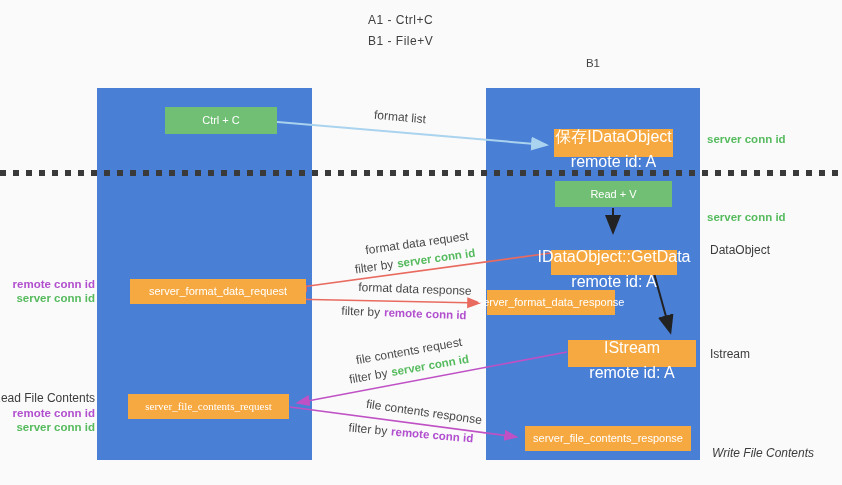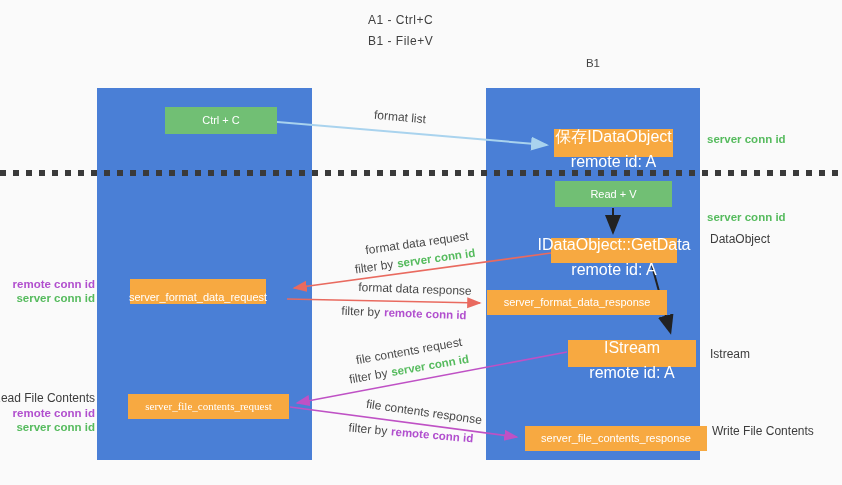--- a/index.html
+++ b/index.html
@@ -87,46 +87,46 @@
     <line x1="652" y1="266" x2="670" y2="331" stroke="#222222" stroke-width="2" marker-end="url(#mBlack)"></line>
     <line x1="551" y1="253" x2="294" y2="288" stroke="#e96a5f" stroke-width="1.6" marker-end="url(#mRed)"></line>
     <line x1="287" y1="299" x2="480" y2="303" stroke="#e96a5f" stroke-width="1.6" marker-end="url(#mRed)"></line>
     <line x1="567" y1="352" x2="297" y2="403" stroke="#bf51c5" stroke-width="1.6" marker-end="url(#mMag)"></line>
     <line x1="290" y1="407" x2="517" y2="437" stroke="#bf51c5" stroke-width="1.6" marker-end="url(#mMag)"></line>
   </svg>
 
   <div class="abs node green" style="left:137px;top:107px;width:112px;height:27px;margin-left:28px;">
     <div>Ctrl + C</div>
   </div>
-  <div class="abs node orange" style="left:130px;top:279px;width:136px;height:25px;justify-content:flex-end;">
+  <div class="abs node orange" style="left:130px;top:279px;width:176px;height:25px;">
     <div>server_format_data_request</div>
   </div>
   <div class="abs node orange" style="left:128px;top:394px;width:161px;height:25px;font-family:Liberation Serif, serif;">
     <div>server_file_contents_request</div>
   </div>
 
   <div class="abs node orange" style="left:554px;top:129px;width:119px;height:28px;">
     <div class="l2">保存IDataObject</div>
     <div class="l2">remote id: A</div>
   </div>
   <div class="abs node green" style="left:555px;top:181px;width:117px;height:26px;">
     <div>Read + V</div>
   </div>
-  <div class="abs node orange" style="left:551px;top:238px;width:126px;height:25px;">
+  <div class="abs node orange" style="left:551px;top:250px;width:126px;height:25px;">
     <div class="l2">IDataObject::GetData</div>
     <div class="l2">remote id: A</div>
   </div>
   <div class="abs node orange" style="left:568px;top:340px;width:128px;height:27px;">
     <div class="l2">IStream</div>
     <div class="l2">remote id: A</div>
   </div>
-  <div class="abs node orange" style="left:487px;top:290px;width:180px;height:25px;">
+  <div class="abs node orange" style="left:487px;top:290px;width:128px;height:25px;">
     <div>server_format_data_response</div>
   </div>
-  <div class="abs node orange" style="left:525px;top:426px;width:182px;height:25px;">
+  <div class="abs node orange" style="left:525px;top:426px;width:166px;height:25px;">
     <div>server_file_contents_response</div>
   </div>
 
   <div class="abs alabel" style="left:400px;top:117px;transform:translate(-50%,-50%) rotate(5deg);">format list</div>
 
   <div class="abs alabel" style="left:417px;top:243px;transform:translate(-50%,-50%) rotate(-8deg);">format data request</div>
   <div class="abs alabel" style="left:415px;top:261px;transform:translate(-50%,-50%) rotate(-8deg);">
     <span class="pref">filter by</span><span class="id-green">server conn id</span>
   </div>
 
@@ -140,23 +140,23 @@
     <span class="pref">filter by</span><span class="id-green">server conn id</span>
   </div>
 
   <div class="abs alabel" style="left:424px;top:412px;transform:translate(-50%,-50%) rotate(8deg);">file contents response</div>
   <div class="abs alabel" style="left:411px;top:433px;transform:translate(-50%,-50%) rotate(5deg);">
     <span class="pref">filter by</span><span class="id-purple">remote conn id</span>
   </div>
 
   <div class="abs side-label side-green" style="left:707px;top:133px;">server conn id</div>
   <div class="abs side-label side-green" style="left:707px;top:211px;">server conn id</div>
-  <div class="abs side-label" style="left:710px;top:232px;">DataObject</div>
+  <div class="abs side-label" style="left:710px;top:243px;">DataObject</div>
   <div class="abs side-label" style="left:710px;top:347px;">Istream</div>
-  <div class="abs side-label" style="left:712px;top:424px;">Write File Contents</div>
+  <div class="abs side-label" style="left:712px;top:446px;font-style:italic;">Write File Contents</div>
 
   <div class="abs left-pair" style="right:747px;top:278px;">
     <div class="rc">remote conn id</div>
     <div class="sc">server conn id</div>
   </div>
   <div class="abs side-label rt" style="right:747px;top:391px;">Read File Contents</div>
   <div class="abs left-pair" style="right:747px;top:407px;">
     <div class="rc">remote conn id</div>
     <div class="sc">server conn id</div>
   </div>

